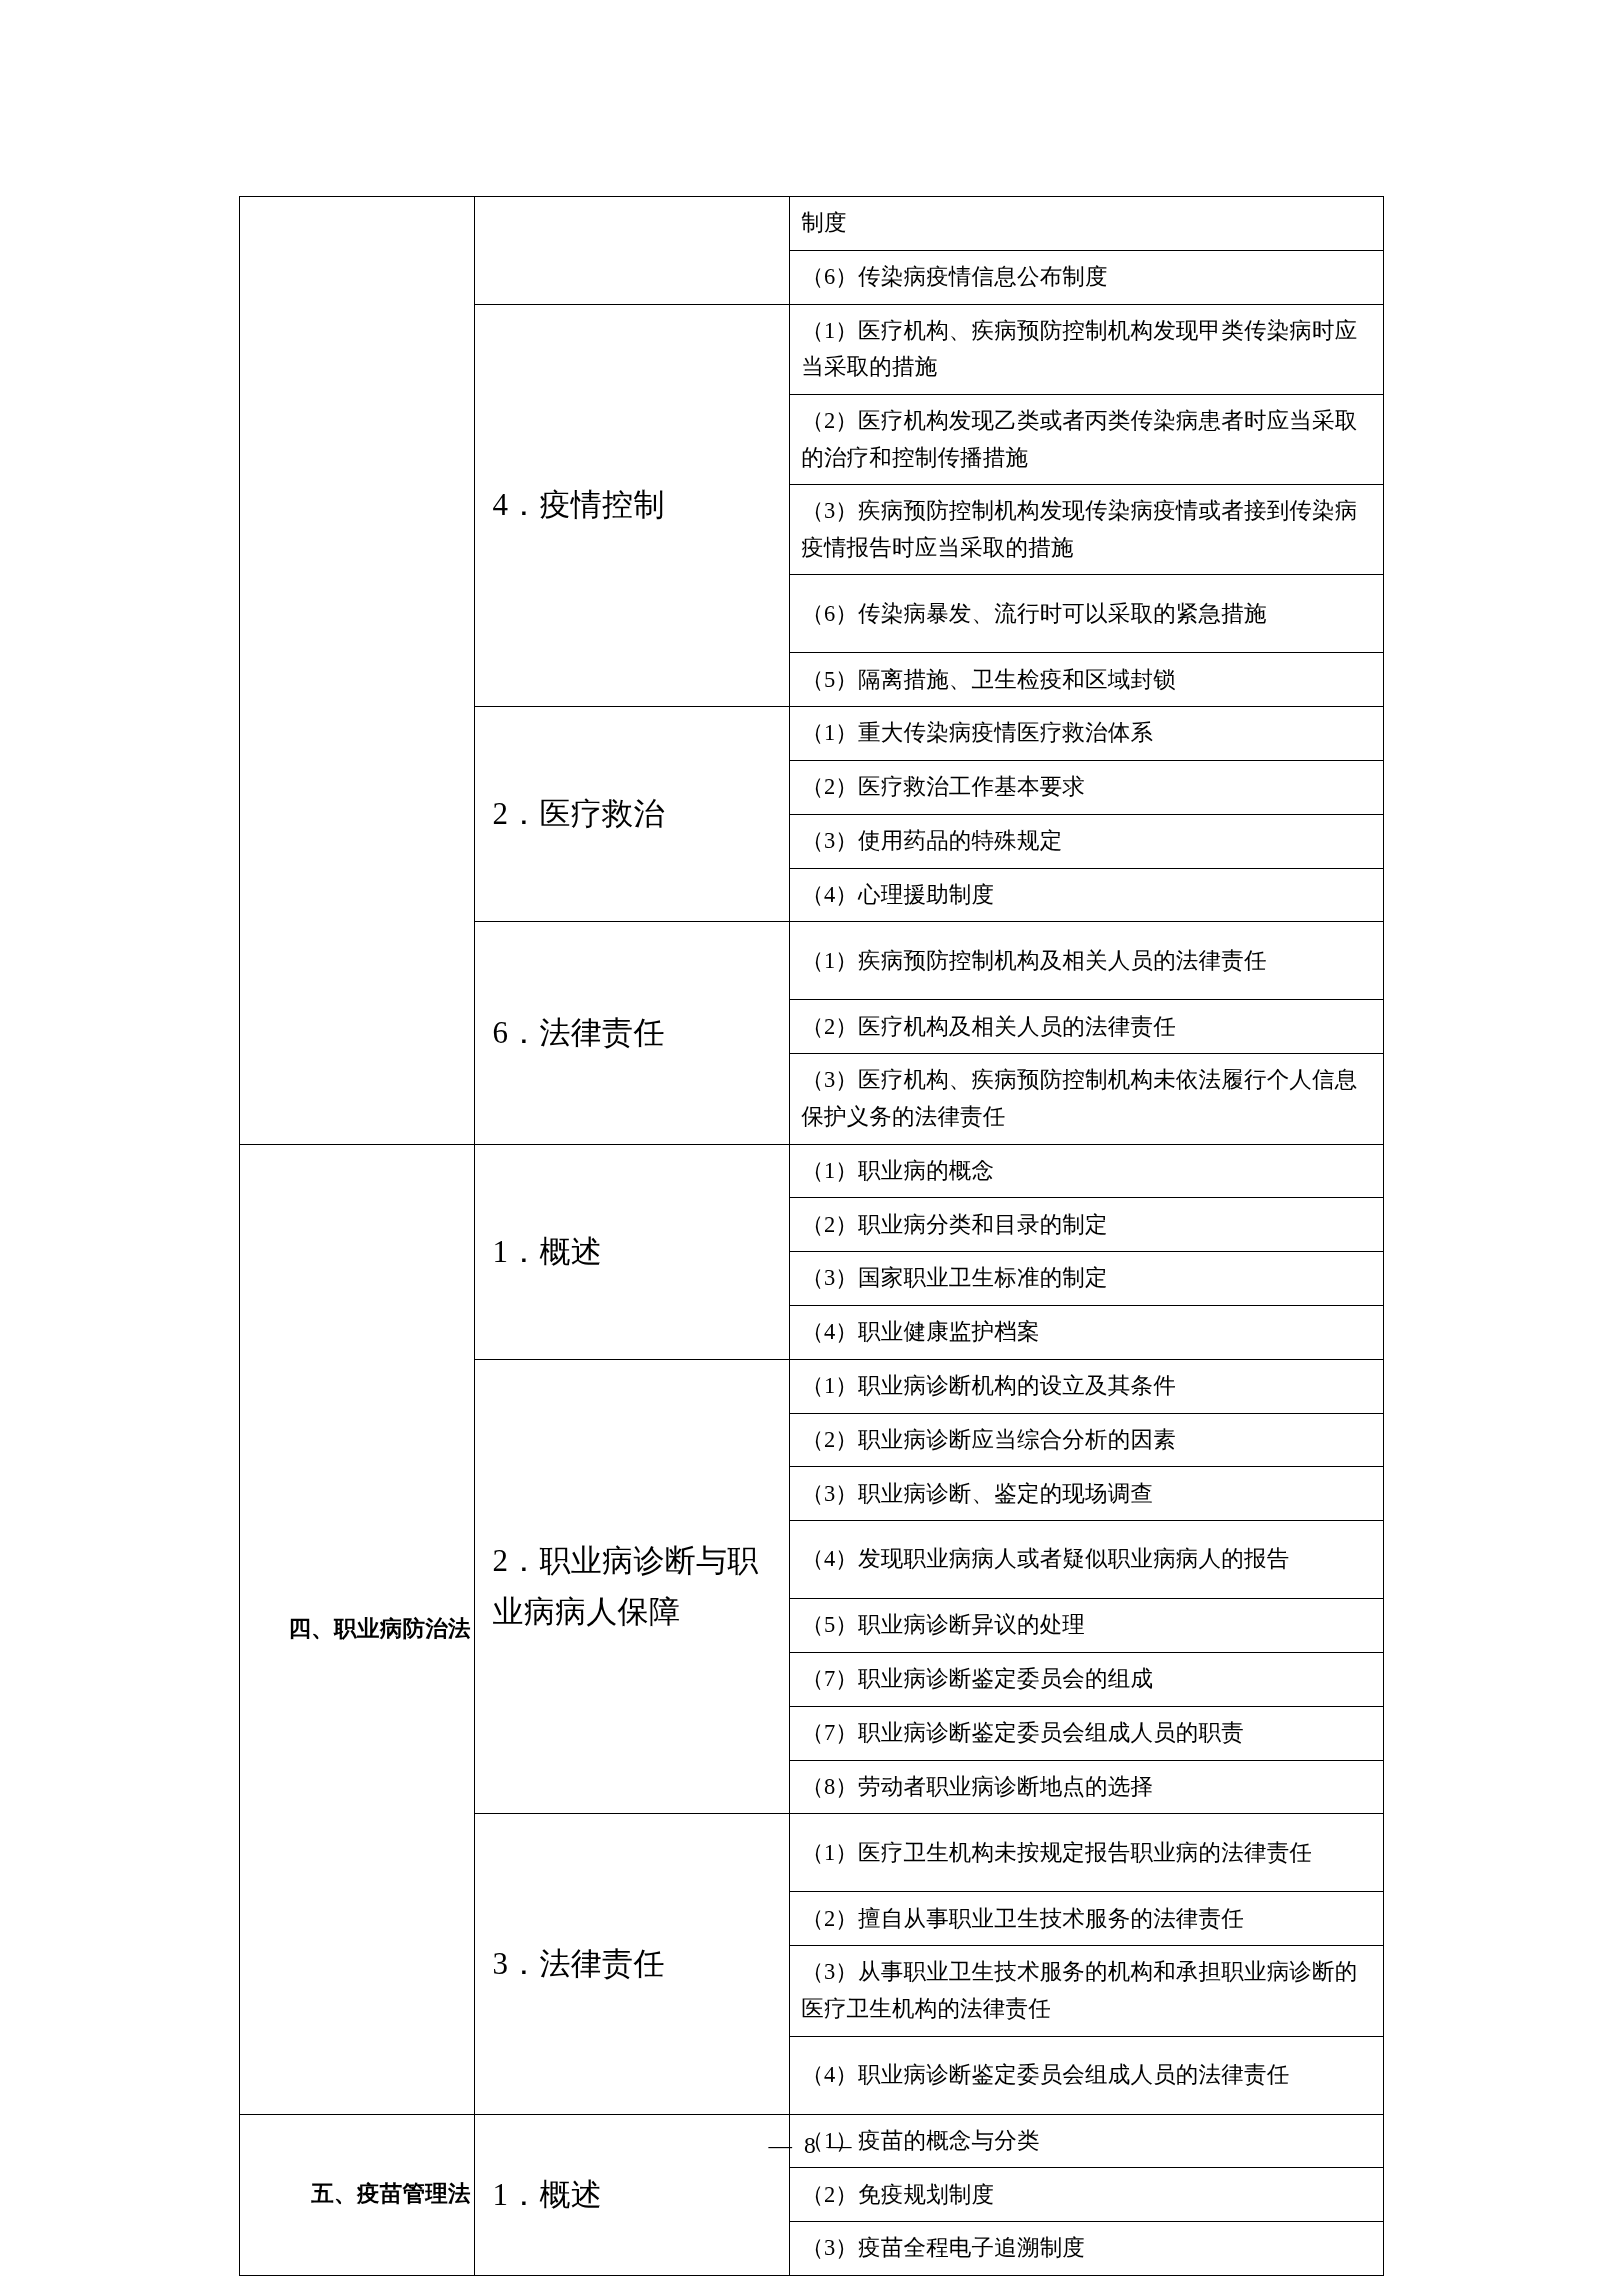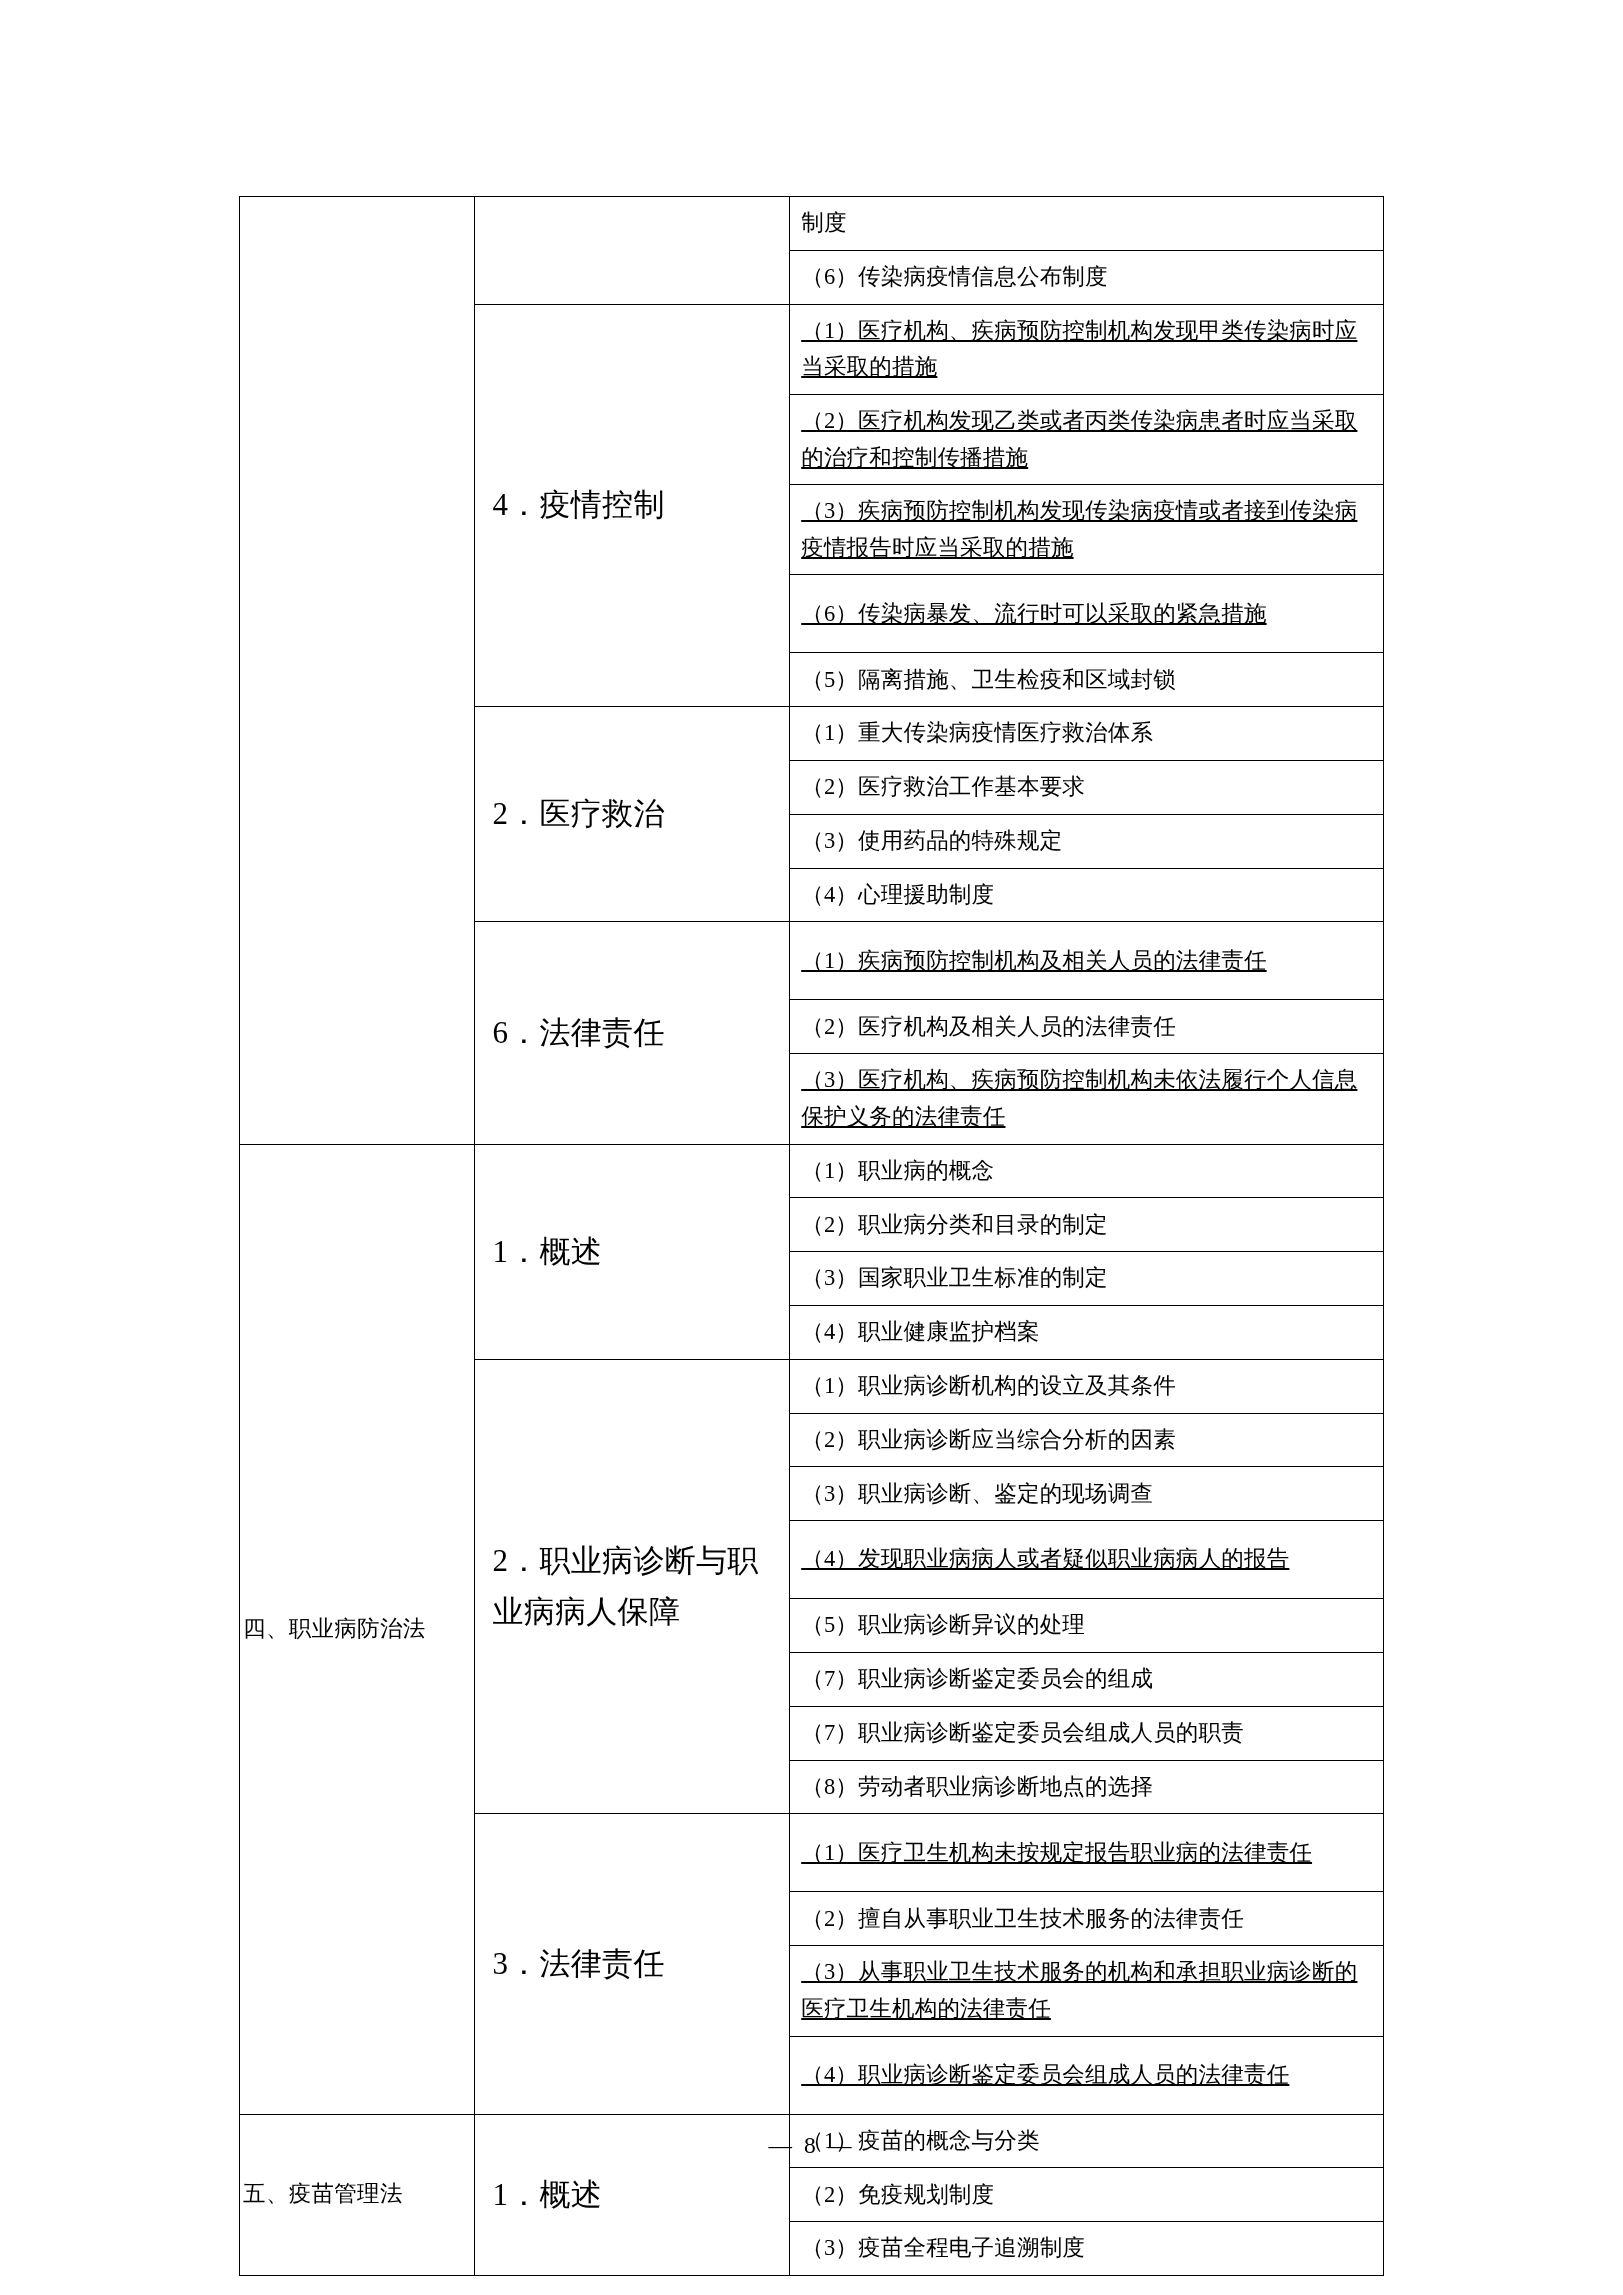--- a/index.html
+++ b/index.html
@@ -42,41 +42,42 @@
   }
 
   col.c-law   { width: 235px; }
   col.c-sub   { width: 315px; }
   col.c-point { width: 594px; }
 
   
   .law-label {
     font-size: 22.5px;
     line-height: 1.55;
-    text-align: left;
+    text-align: right;
     padding: 5.1px 3.1px;
     letter-spacing: 0.3px;
+    font-weight: bold;
   }
   .sub-label {
     font-size: 31px;
     line-height: 1.62;
     padding: 7.2px 13.3px 7.2px 17.4px;
     letter-spacing: 0.3px;
   }
   .point-text {
     font-size: 22.5px;
     line-height: 1.62;
     padding: 8.2px 9.2px 8.2px 11.2px;
     letter-spacing: 0.2px;
     text-indent: 0;
   }
 
   
   .r1 { height: 40px; }
-  .r2 { height: 77px; text-decoration: underline; }
+  .r2 { height: 77px; }
 
   
   .page-footer {
     position: absolute;
     left: 0;
     top: 2132px;
     width: 1623px;
     text-align: center;
     font-size: 23.5px;
     letter-spacing: 3.1px;

